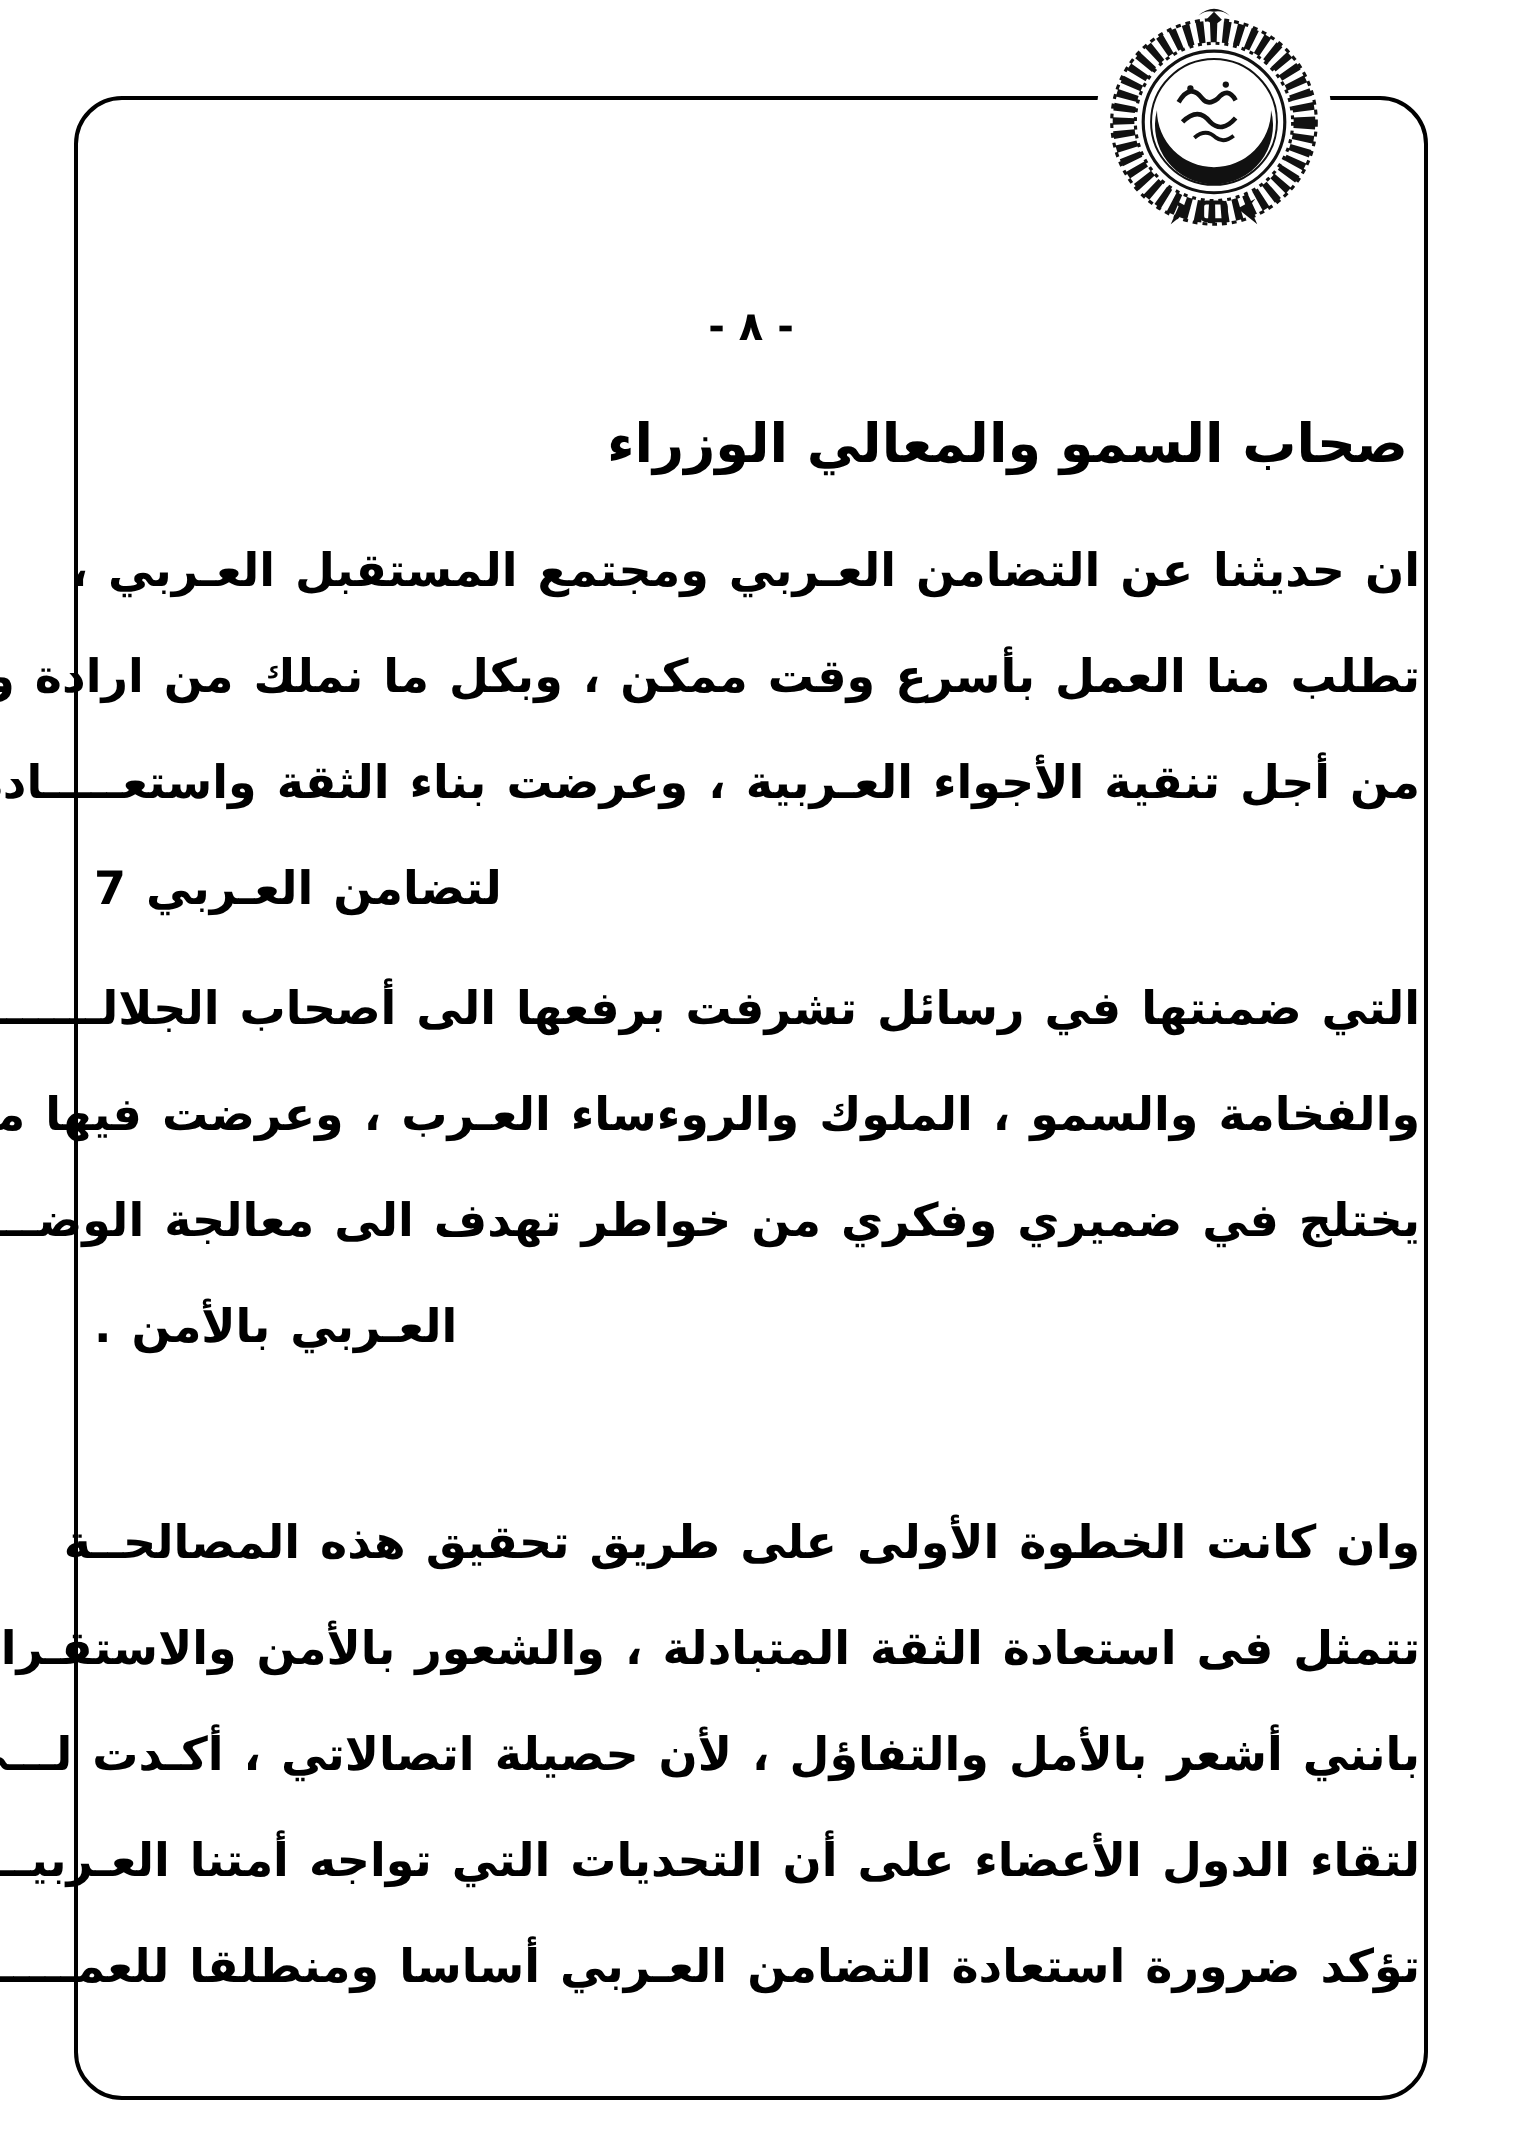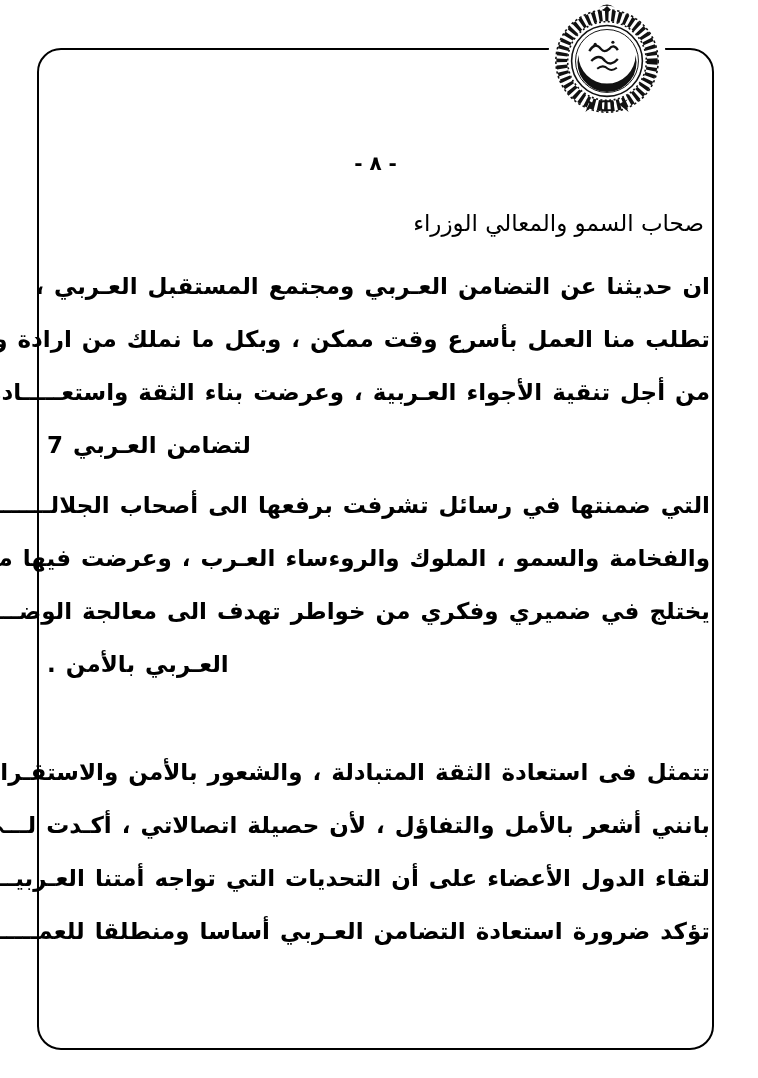--- a/index.html
+++ b/index.html
@@ -64,22 +64,22 @@
   }
   .heading {
     position: absolute;
     top: 158px;
     right: 10px;
     left: 10px;
     height: 34px;
     line-height: 34px;
     direction: rtl;
     text-align: right;
-    font-size: 23px;
-    font-weight: normal;
+    font-size: 27px;
+    font-weight: bold;
   }
   .text-block {
     position: absolute;
     right: 4px;
     left: 10px;
     direction: rtl;
     text-align: left;
     font-size: 23px;
     font-weight: bold;
     word-spacing: 2px;
@@ -142,20 +142,21 @@
     </div>
 
     <div class="text-block p2">
       <div class="line">التي ضمنتها  في رسائل تشرفت برفعها الى أصحاب الجلالـــــــة</div>
       <div class="line">والفخامة والسمو ، الملوك والروءساء العـرب ، وعرضت فيها مـــا</div>
       <div class="line">يختلج في ضميري وفكري من خواطر تهدف الى معالجة الوضـــــع</div>
       <div class="line">العـربي بالأمن .</div>
     </div>
 
     <div class="text-block p3">
+      <div class="line">وان كانت الخطوة الأولى على طريق تحقيق هذه المصالحــة</div>
       <div class="line">تتمثل فى استعادة الثقة المتبادلة ، والشعور بالأمن والاستقـرار ،</div>
       <div class="line">بانني أشعر بالأمل والتفاؤل ، لأن حصيلة اتصالاتي ، أكـدت لـــي</div>
       <div class="line">لتقاء الدول الأعضاء على أن التحديات التي تواجه أمتنا العـربيــة ،</div>
       <div class="line">تؤكد ضرورة استعادة التضامن العـربي أساسا ومنطلقا للعمـــــل</div>
     </div>
 
   </div>
 </div>
 
 </body></html>

